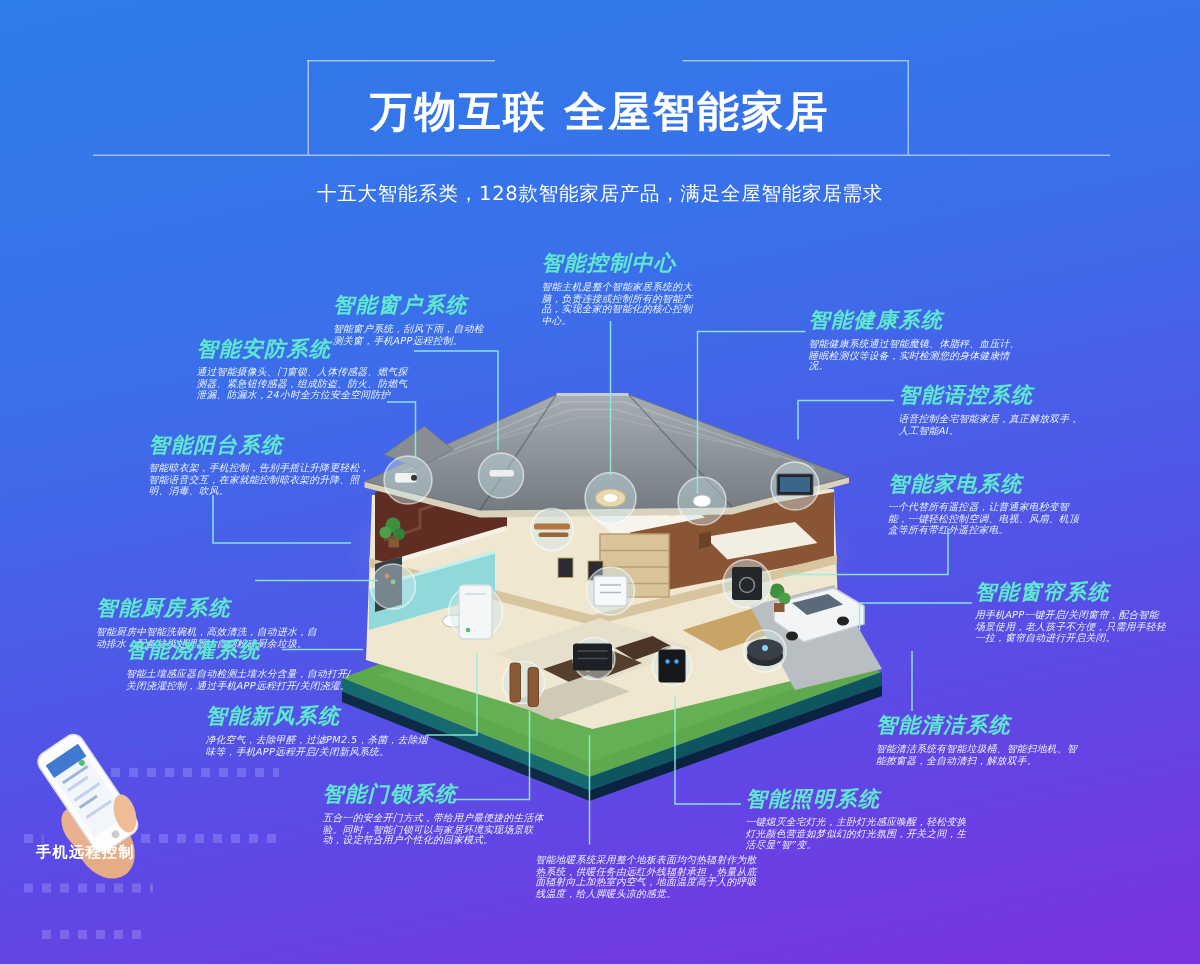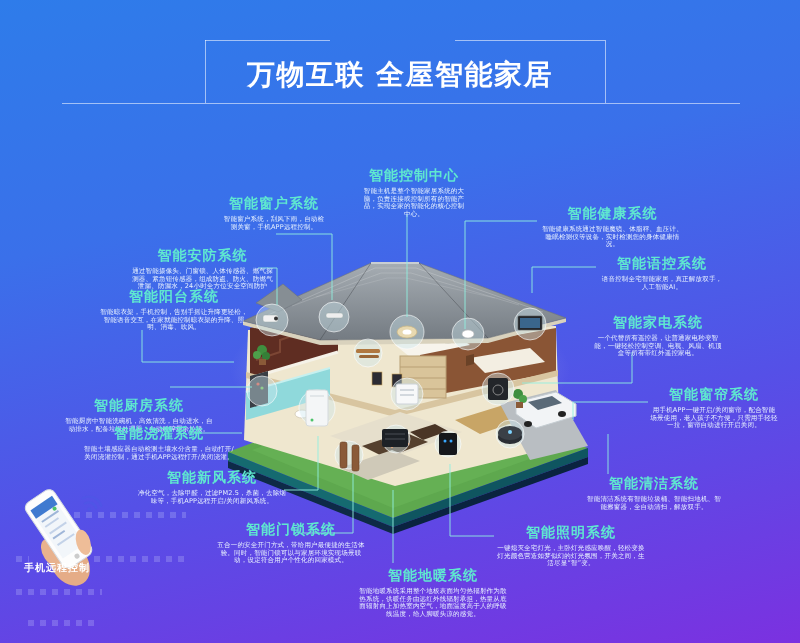--- a/index.html
+++ b/index.html
@@ -17,26 +17,26 @@
   .h-bottom{left:62px;top:103px;width:678px;height:1px;}
   .title{
     position:absolute;left:0;top:56px;width:800px;text-align:center;
     color:#fff;font-size:28px;font-weight:bold;letter-spacing:1.5px;
   }
   .subtitle{
     position:absolute;left:0;top:120px;width:800px;text-align:center;
     color:#fff;font-size:13px;letter-spacing:.5px;
   }
   
-  .sys{position:absolute;text-align:center;}
+  .sys{position:absolute;text-align:left;font-style:italic;}
   .sys .t{color:#5fe8d0;font-size:14px;font-weight:bold;letter-spacing:1px;white-space:nowrap;}
   .sys .d{margin-top:3px;color:#e9f3ff;font-size:6.5px;line-height:7.6px;letter-spacing:.2px;}
   .s-control{left:361px;top:167px;width:106px;}
   .s-window{left:222px;top:195px;width:104px;}
-  .s-security{left:131px;top:247px;width:143px;}
+  .s-security{left:131px;top:224px;width:143px;}
   .s-balcony{left:99px;top:288px;width:150px;}
   .s-kitchen{left:64px;top:375px;width:150px;margin-top:22px;}
   .s-irrigation{left:84px;top:425px;width:150px;}
   .s-freshair{left:137px;top:469px;width:150px;}
   .s-doorlock{left:215px;top:521px;width:152px;}
   .s-floorheating{left:357px;top:567px;width:152px;}
   .s-health{left:539px;top:205px;width:147px;}
   .s-voice{left:599px;top:255px;width:126px;}
   .s-appliance{left:592px;top:314px;width:132px;}
   .s-curtain{left:650px;top:386px;width:128px;}
@@ -58,20 +58,21 @@
 <body>
 
 <div class="poster">
 
   <div class="hline h-topL"></div>
   <div class="hline h-topR"></div>
   <div class="hline h-left"></div>
   <div class="hline h-right"></div>
   <div class="hline h-bottom"></div>
   <div class="title">万物互联 全屋智能家居</div>
+  <div class="subtitle">十五大智能系类，128款智能家居产品，满足全屋智能家居需求</div>
 
   <svg class="scene" viewBox="0 0 800 643">
     <defs>
       <linearGradient id="roofG" x1="0" y1="0" x2="0" y2="1">
         <stop offset="0" stop-color="#a6adb3"></stop>
           <stop offset="1" stop-color="#747b82"></stop>
       </linearGradient>
       <radialGradient id="glowG" cx="0.5" cy="0.5" r="0.5">
         <stop offset="0" stop-color="rgba(255,250,225,0.45)"></stop>
           <stop offset="1" stop-color="rgba(255,250,225,0)"></stop>
@@ -281,21 +282,20 @@
   </div>
   <div class="sys s-freshair">
     <div class="t">智能新风系统</div>
     <div class="d">净化空气，去除甲醛，过滤PM2.5，杀菌，去除烟味等，手机APP远程开启/关闭新风系统。</div>
   </div>
   <div class="sys s-doorlock">
     <div class="t">智能门锁系统</div>
     <div class="d">五合一的安全开门方式，带给用户最便捷的生活体验。同时，智能门锁可以与家居环境实现场景联动，设定符合用户个性化的回家模式。</div>
   </div>
   <div class="sys s-floorheating">
-    <div class="t">智能地暖系统</div>
     <div class="d">智能地暖系统采用整个地板表面均匀热辐射作为散热系统，供暖任务由远红外线辐射承担，热量从底面辐射向上加热室内空气，地面温度高于人的呼吸线温度，给人脚暖头凉的感觉。</div>
   </div>
   <div class="sys s-health">
     <div class="t">智能健康系统</div>
     <div class="d">智能健康系统通过智能魔镜、体脂秤、血压计、睡眠检测仪等设备，实时检测您的身体健康情况。</div>
   </div>
   <div class="sys s-appliance">
     <div class="t">智能家电系统</div>
     <div class="d">一个代替所有遥控器，让普通家电秒变智能，一键轻松控制空调、电视、风扇、机顶盒等所有带红外遥控家电。</div>
   </div>

